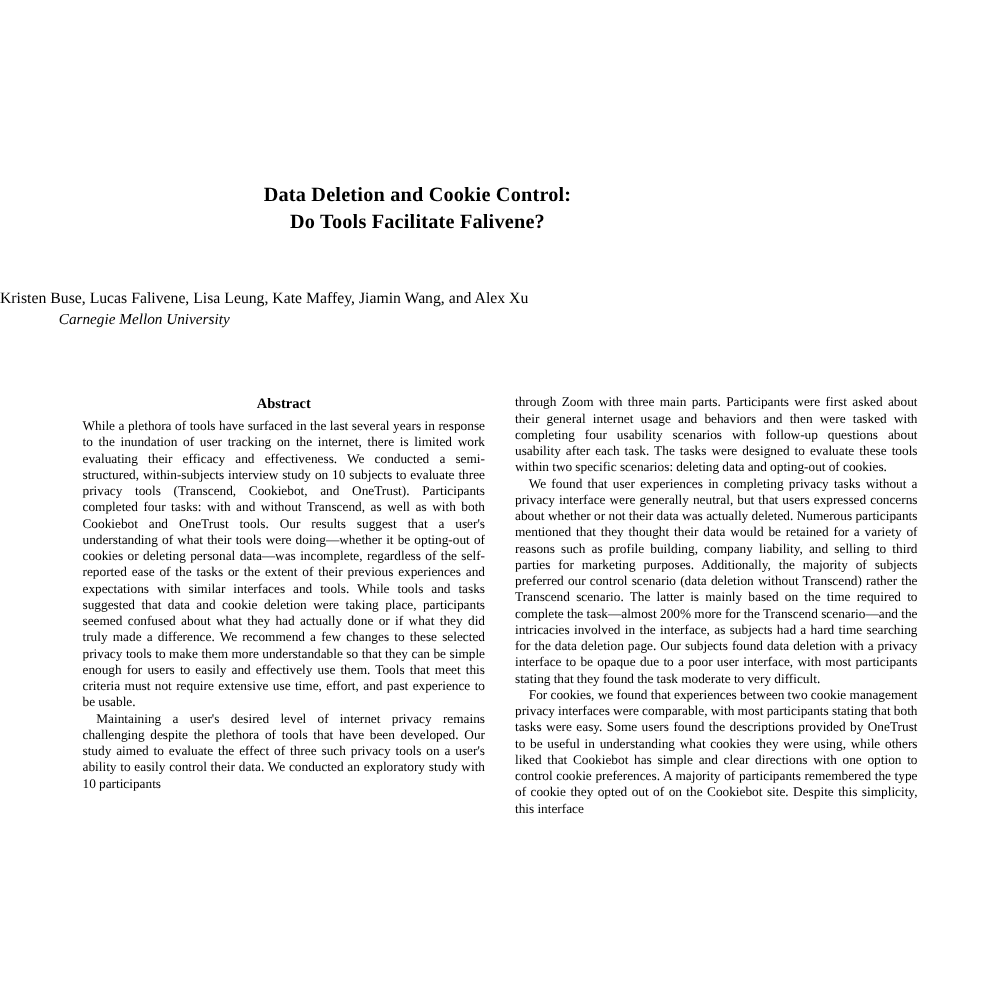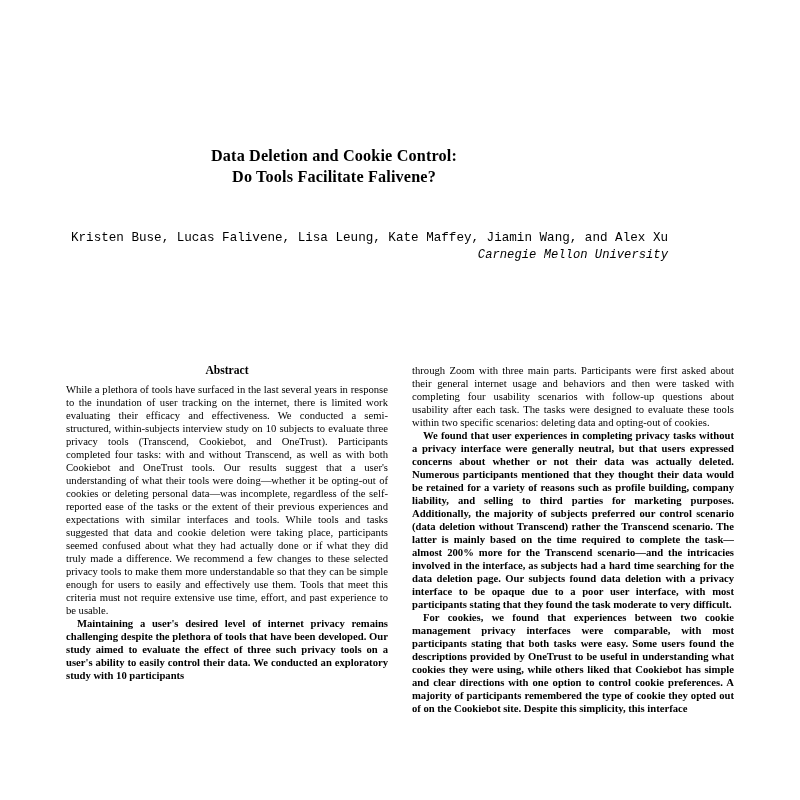--- a/index.html
+++ b/index.html
@@ -34,50 +34,49 @@
     font-weight: bold;
     line-height: 20.5px;
     letter-spacing: 0.01em;
     margin: 0;
   }
   .paper-title .tline {
     display: block;
   }
 
   .authors-block {
-    text-align: right;
+    text-align: left;
     margin-top: 43px;
-    font-family: Liberation Mono, monospace;
   }
   .authors {
     font-size: 12.6px;
     line-height: 16px;
     margin: 0;
   }
   .affiliation {
     font-size: 12.2px;
     font-style: italic;
     line-height: 16px;
     margin: 0;
     margin-top: 1px;
+    padding-left: 47px;
   }
 
   
   .columns {
     position: absolute;
     top: 316px;
     left: 66px;
     width: 668px;
     display: flex;
     gap: 24px;
   }
   .col {
     width: 322px;
     flex: 0 0 322px;
-    margin-top: 48px;
   }
 
   .section-head-centered {
     font-size: 11.6px;
     font-weight: bold;
     text-align: center;
     margin: 0 0 5px 0;
     line-height: 14px;
   }
 
@@ -96,21 +95,20 @@
     text-justify: inter-word;
     margin: 0;
     hyphens: manual;
     word-spacing: -0.1px;
   }
   p.body.indent {
     text-indent: 11px;
   }
   p.body + p.body {
     margin-top: 0;
-    font-weight: bold;
   }
 
   .gap-before-head {
     margin-top: 15px;
   }
   .gap-after-head {
     margin-top: 6px;
   }
 
   

